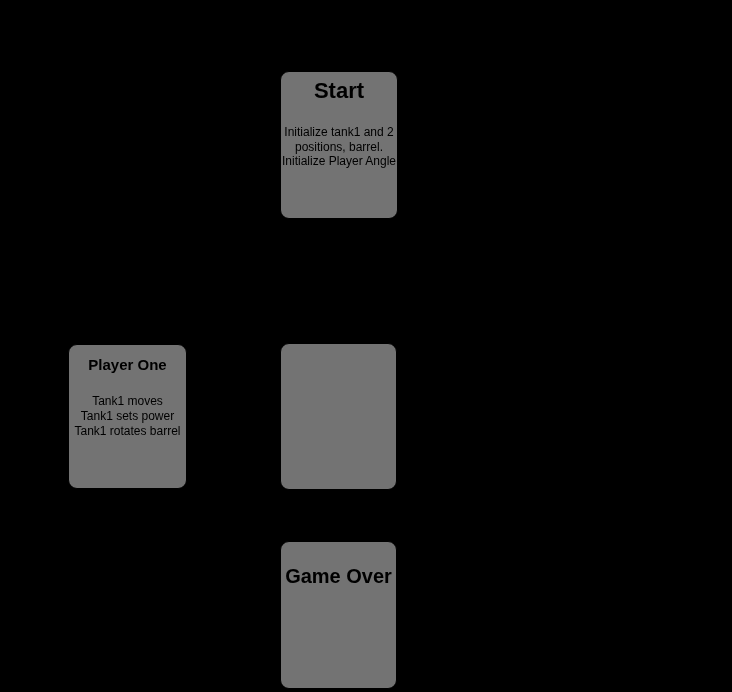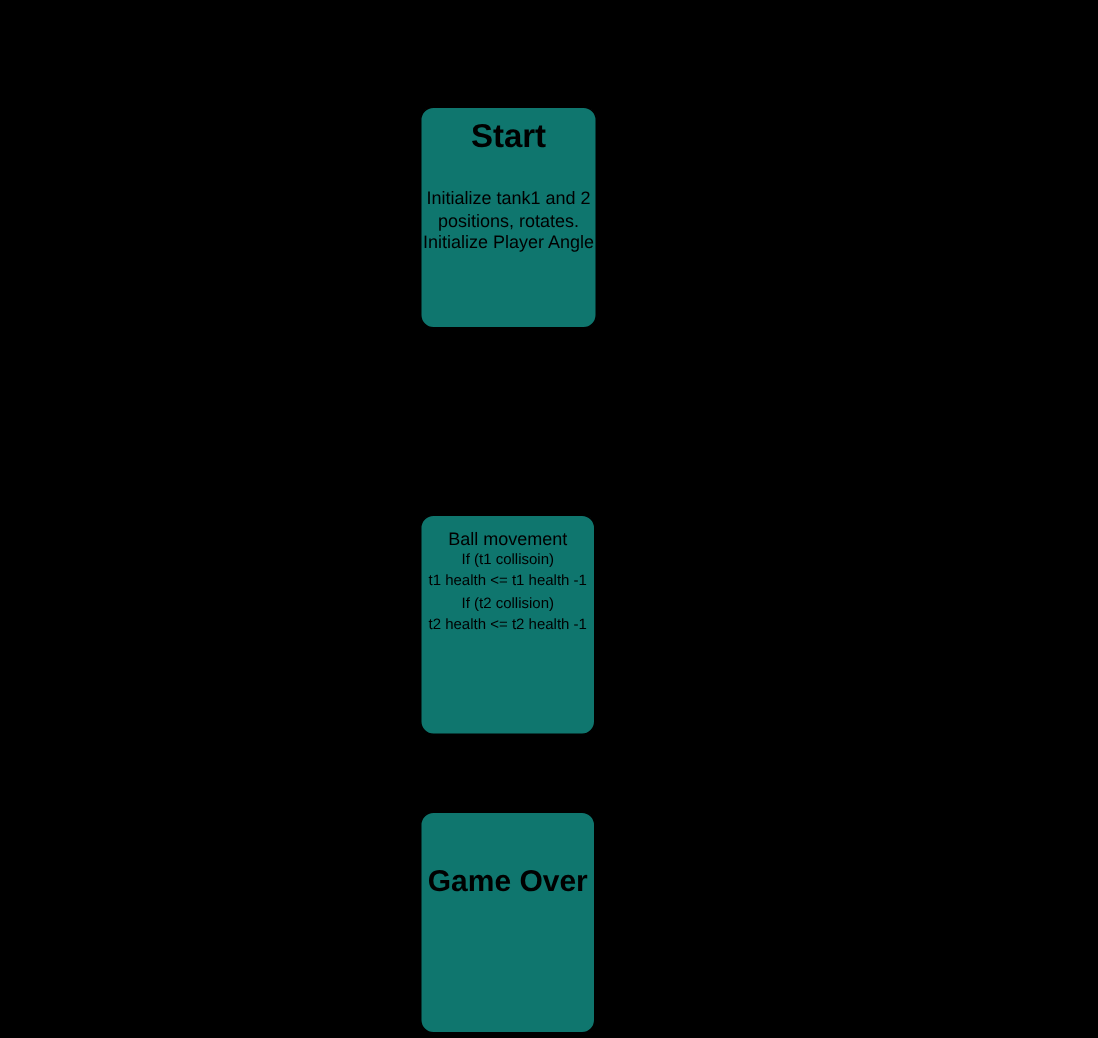--- a/index.html
+++ b/index.html
@@ -10,40 +10,40 @@
   }
   .canvas {
     position: relative;
     width: 732px;
     height: 692px;
     background: #000000;
     overflow: hidden;
   }
   .node {
     position: absolute;
-    background: #0f766e;
+    background: #737373;
     border: 1px solid #000000;
     border-radius: 9px;
     box-sizing: border-box;
     color: #000000;
     text-align: center;
   }
   .node-title {
     font-weight: bold;
     color: #000000;
   }
   .title-xl {      
     font-size: 22px;
     line-height: 26px;
     margin-top: 6px;
   }
   .title-lg {      
     font-size: 20px;
     line-height: 24px;
-    margin-top: 34px;
+    margin-top: 22px;
   }
   .title-md {      
     font-size: 15px;
     line-height: 18px;
     margin-top: 11px;
   }
   .node-body .line {
     line-height: 14.5px;
     white-space: nowrap;
   }
@@ -69,34 +69,35 @@
 </style>
 </head>
 <body>
 
 <div class="canvas">
 
   <div class="node node-start">
     <div class="node-title title-xl">Start</div>
     <div class="node-body">
       <div class="line line-md">Initialize tank1 and 2</div>
-      <div class="line line-md">positions, rotates.</div>
+      <div class="line line-md">positions, barrel.</div>
       <div class="line line-md">Initialize Player Angle</div>
     </div>
   </div>
 
+  <div class="node node-player-one">
+    <div class="node-title title-md">Player One</div>
+    <div class="node-body">
+      <div class="line line-md">Tank1 moves</div>
+      <div class="line line-md">Tank1 sets power</div>
+      <div class="line line-md">Tank1 rotates barrel</div>
+    </div>
+  </div>
 
   <div class="node node-telemetry">
-    <div class="node-body">
-      <div class="line line-md">Ball movement</div>
-      <div class="line line-sm">If (t1 collisoin)</div>
-      <div class="line line-sm">t1 health &lt;= t1 health -1</div>
-      <div class="line line-sm">If (t2 collision)</div>
-      <div class="line line-sm">t2 health &lt;= t2 health -1</div>
-    </div>
   </div>
 
 
   <div class="node node-game-over">
     <div class="node-title title-lg">Game Over</div>
   </div>
 
 </div>
 
 </body></html>

